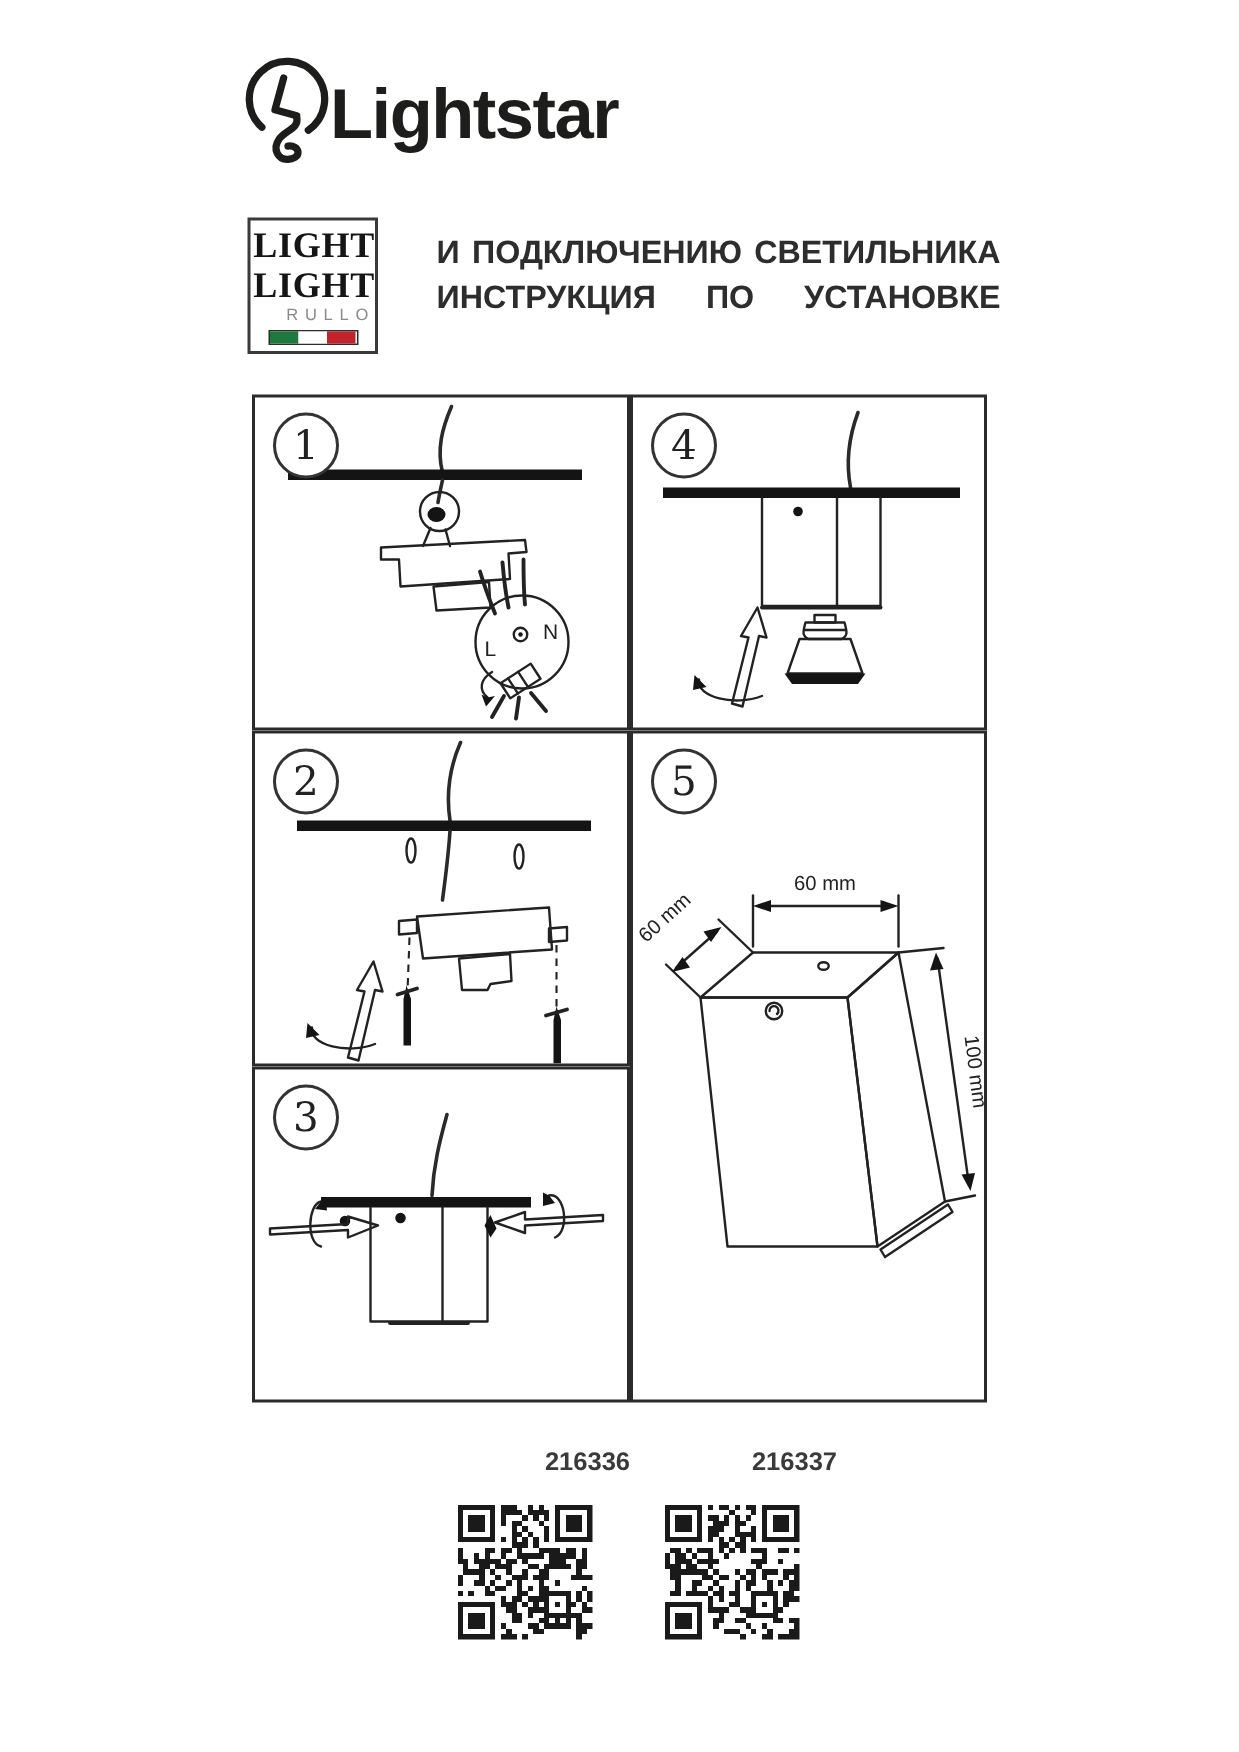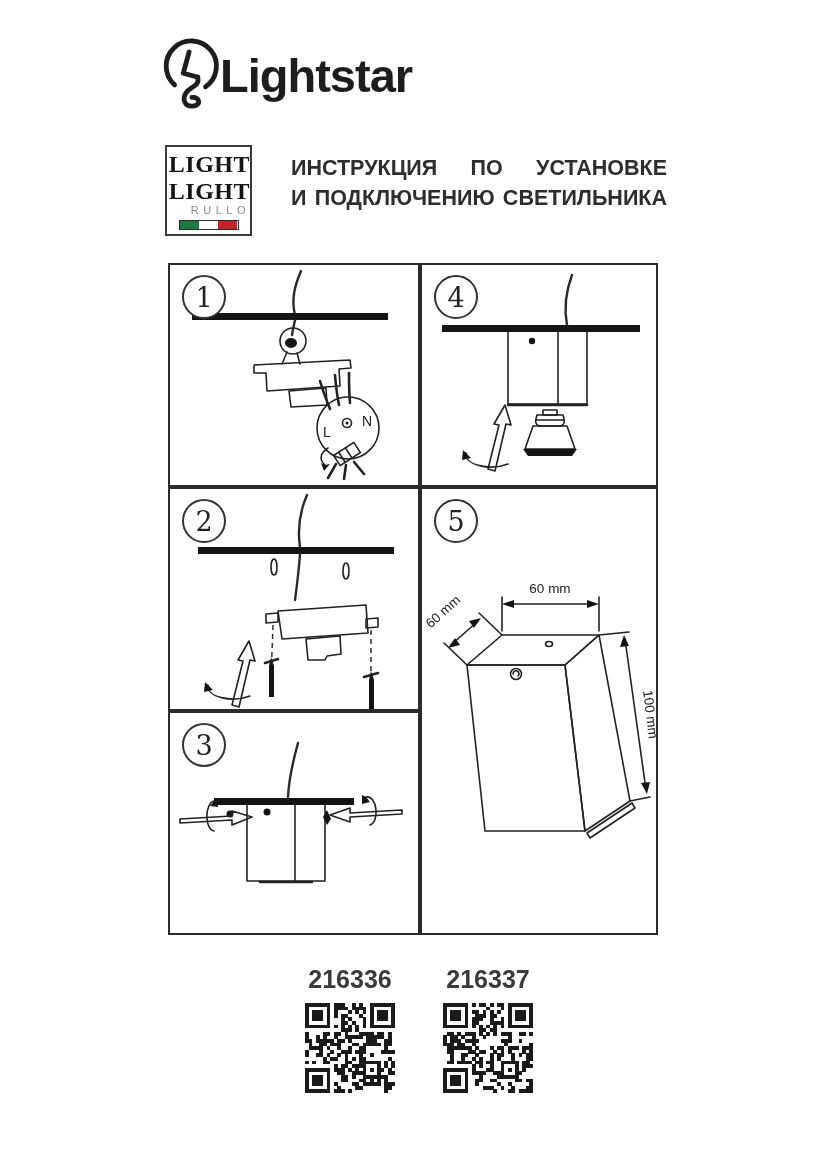--- a/index.html
+++ b/index.html
@@ -40,21 +40,21 @@
   .cell svg{position:absolute;left:0;top:0;}
   .ln{stroke:#222;stroke-width:1.6;fill:none;stroke-linecap:round;stroke-linejoin:round;}
   .lnthick{stroke:#222;stroke-width:2.6;fill:none;stroke-linecap:round;}
   .wire{stroke:#2a2a2a;stroke-width:2.4;fill:none;stroke-linecap:round;}
   .fillk{fill:#141414;stroke:none;}
   .dash{stroke:#222;stroke-width:1.4;fill:none;stroke-dasharray:5 4;}
   .svgtxt{font-family:"Liberation Sans",sans-serif;font-size:14px;fill:#222;}
   .dimtxt{font-family:"Liberation Sans",sans-serif;font-size:13.5px;fill:#222;}
 
   
-  .prod-label{width:140px;text-align:center;font-size:25px;font-weight:700;color:#3a3a3a;top:965px;}
+  .prod-label{width:140px;text-align:right;font-size:17px;font-weight:700;color:#3a3a3a;top:965px;}
   .pl1{left:280px;} .pl2{left:418px;}
   .qr{width:90px;height:90px;top:1003px;} .qr1{left:305px;} .qr2{left:443px;}
 </style>
 </head>
 <body>
 
 <div class="abs" style="left:163px;top:37px;width:58px;height:86px;">
   <svg width="58" height="86" viewBox="0 0 60 88">
     <path d="M12,49 A26,26 0 1 1 44,51" fill="none" stroke="#1d1d1b" stroke-width="5" stroke-linecap="round"></path>
     <path d="M27,15 L21,37 L36,41" fill="none" stroke="#1d1d1b" stroke-width="5" stroke-linecap="round" stroke-linejoin="round"></path>
@@ -69,22 +69,22 @@
   <div class="badge-big">LIGHT</div>
   <div class="badge-big">LIGHT</div>
   <div class="badge-group">RULLO</div>
   <div class="flag">
     <i style="background:#1e7a3c"></i>
       <i style="background:#ffffff"></i>
       <i style="background:#c3242b"></i>
   </div>
 </div>
 <div class="abs doc-title">
+  <div class="t-line">И ПОДКЛЮЧЕНИЮ СВЕТИЛЬНИКА</div>
   <div class="t-line">ИНСТРУКЦИЯ ПО УСТАНОВКЕ</div>
-  <div class="t-line">И ПОДКЛЮЧЕНИЮ СВЕТИЛЬНИКА</div>
 </div>
 
 <div class="abs grid">
 
   <div class="cell c1">
     <div class="stepnum">1</div>
     <svg width="248" height="220" viewBox="0 0 248 220">
       <path class="wire" d="M131,6 C125,20 121,34 125,50"></path>
       <rect class="fillk" x="22" y="48" width="196" height="7"></rect>
       <path class="wire" d="M125,55 C124,60 123,64 122,70"></path>

